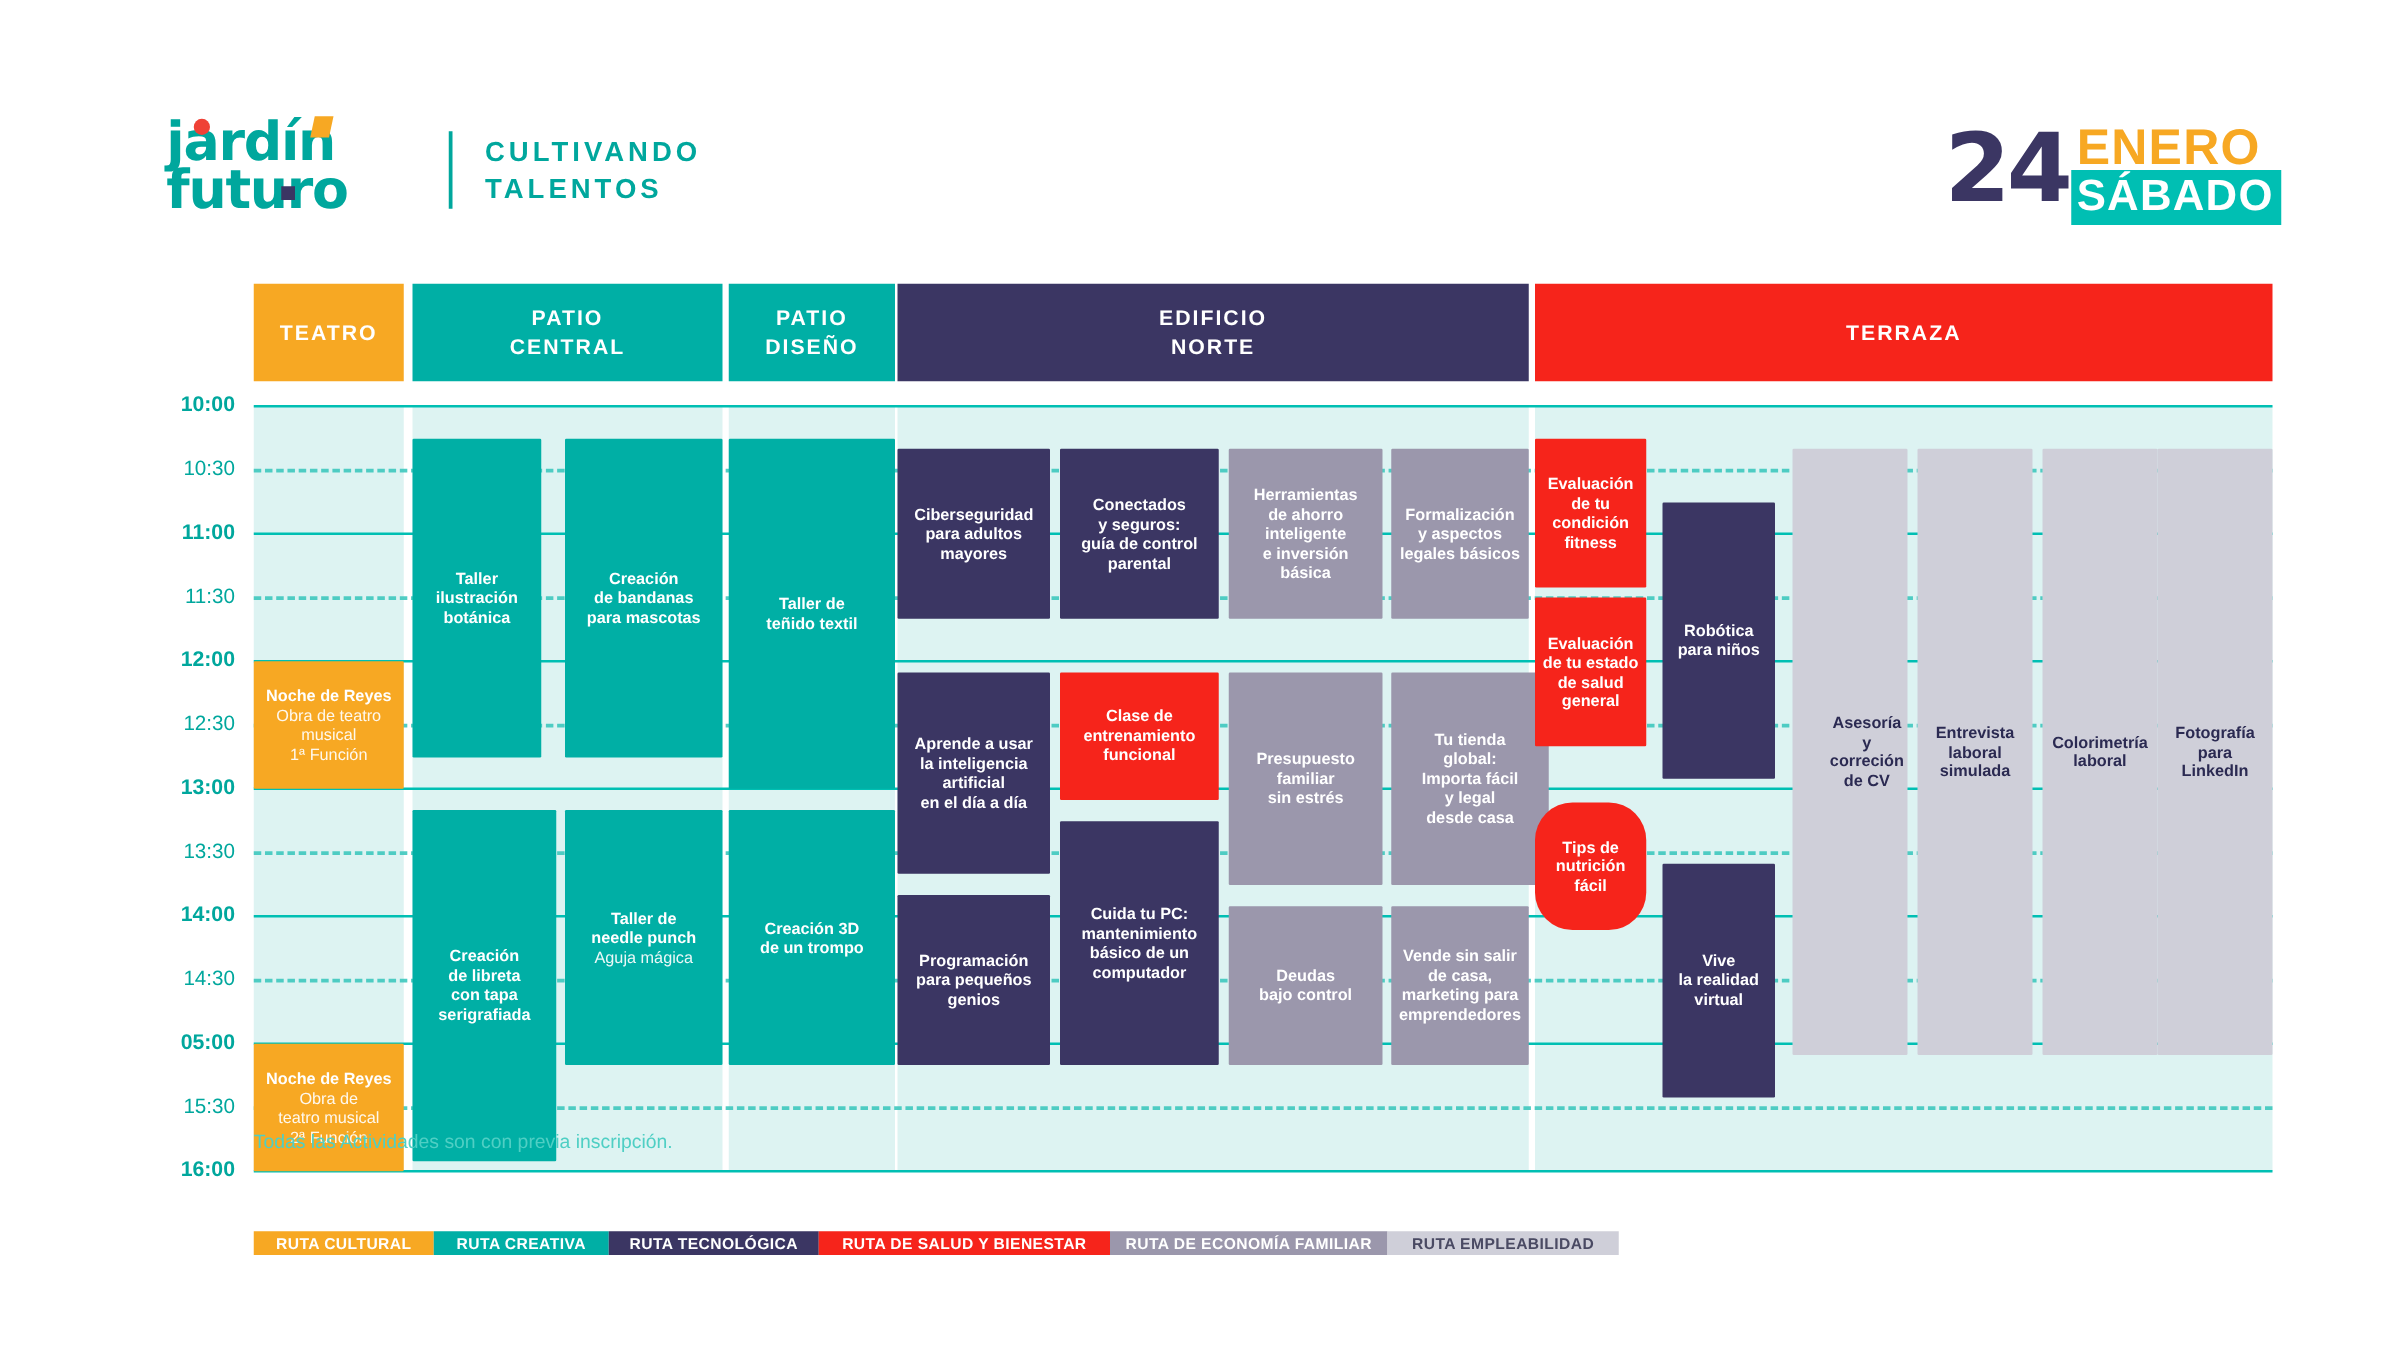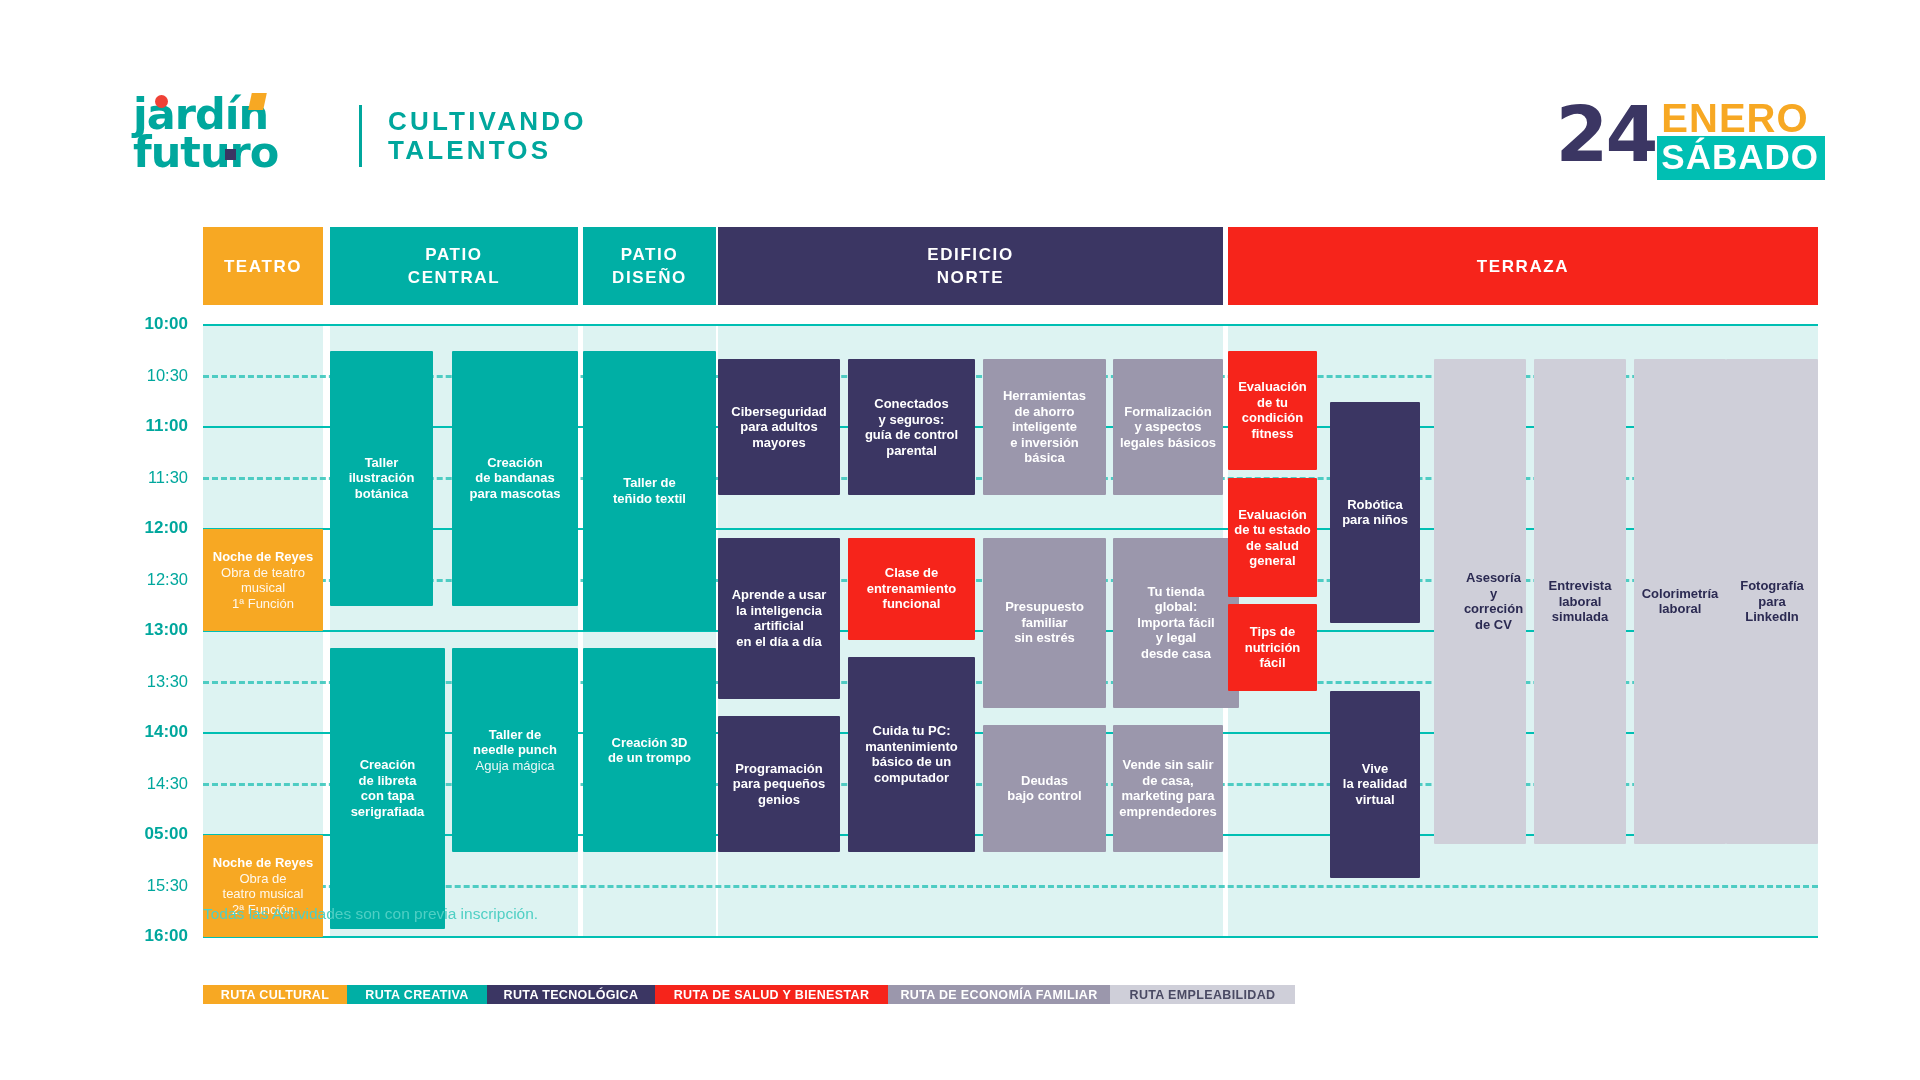--- a/index.html
+++ b/index.html
@@ -21,21 +21,21 @@
     font-weight:bold;font-size:43px;letter-spacing:-1px;
     color:#00A79D;line-height:38px;text-transform:lowercase;
     display:block;
   }
   .logo-word.two{color:#00A79D;}
   .logo-dot-red{position:absolute;left:22px;top:0px;width:13px;height:13px;border-radius:50%;background:#EF4136;}
   .logo-dot-orange{position:absolute;left:117px;top:-2px;width:15px;height:17px;background:#F7A823;transform:skewX(-12deg);}
   .logo-dot-navy{position:absolute;left:92px;top:54px;width:11px;height:11px;background:#3B3663;}
   .logo-divider{width:3px;height:62px;background:#00A79D;}
   .logo-tag{
-    color:#00A79D;font-weight:bold;font-size:26px;letter-spacing:3.2px;
+    color:#00A79D;font-weight:bold;font-size:22px;letter-spacing:3.2px;
     line-height:29px;
   }
 
   #date-block{position:absolute;right:95px;top:100px;display:flex;align-items:flex-start;}
   #date-day{
     font-family:"DejaVu Sans", sans-serif;
     font-weight:bold;font-size:76px;color:#3B3663;line-height:70px;letter-spacing:-3px;
   }
   #date-right{display:flex;flex-direction:column;margin-left:2px;}
   #date-month{
@@ -239,21 +239,21 @@
     </div>
     <div class="ev ev-economia" style="left: 1113px; width: 110px; top: 724.5px; height: 127.5px;">
       <div><span>Vende sin salir<br>de casa,<br>marketing para<br>emprendedores</span></div>
     </div>
     <div class="ev ev-salud" style="left: 1228px; width: 89px; top: 350.5px; height: 119px;">
       <div><span>Evaluación<br>de tu<br>condición<br>fitness</span></div>
     </div>
     <div class="ev ev-salud" style="left: 1228px; width: 89px; top: 478px; height: 119px;">
       <div><span>Evaluación<br>de tu estado<br>de salud<br>general</span></div>
     </div>
-    <div class="ev ev-salud" style="left: 1228px; width: 89px; top: 604px; height: 87px;">
+    <div class="ev ev-salud" style="left: 1228px; width: 89px; top: 642px; height: 102px; border-radius: 30px;">
       <div><span>Tips de<br>nutrición<br>fácil</span></div>
     </div>
     <div class="ev ev-tecnologica" style="left: 1330px; width: 90px; top: 401.5px; height: 221px;">
       <div><span>Robótica<br>para niños</span></div>
     </div>
     <div class="ev ev-tecnologica" style="left: 1330px; width: 90px; top: 690.5px; height: 187px;">
       <div><span>Vive<br>la realidad<br>virtual</span></div>
     </div>
     <div class="ev ev-empleabilidad" style="left: 1434px; width: 92px; top: 359px; height: 484.5px; padding-left: 32px;">
       <div><span>Asesoría<br>y correción<br>de CV</span></div>

